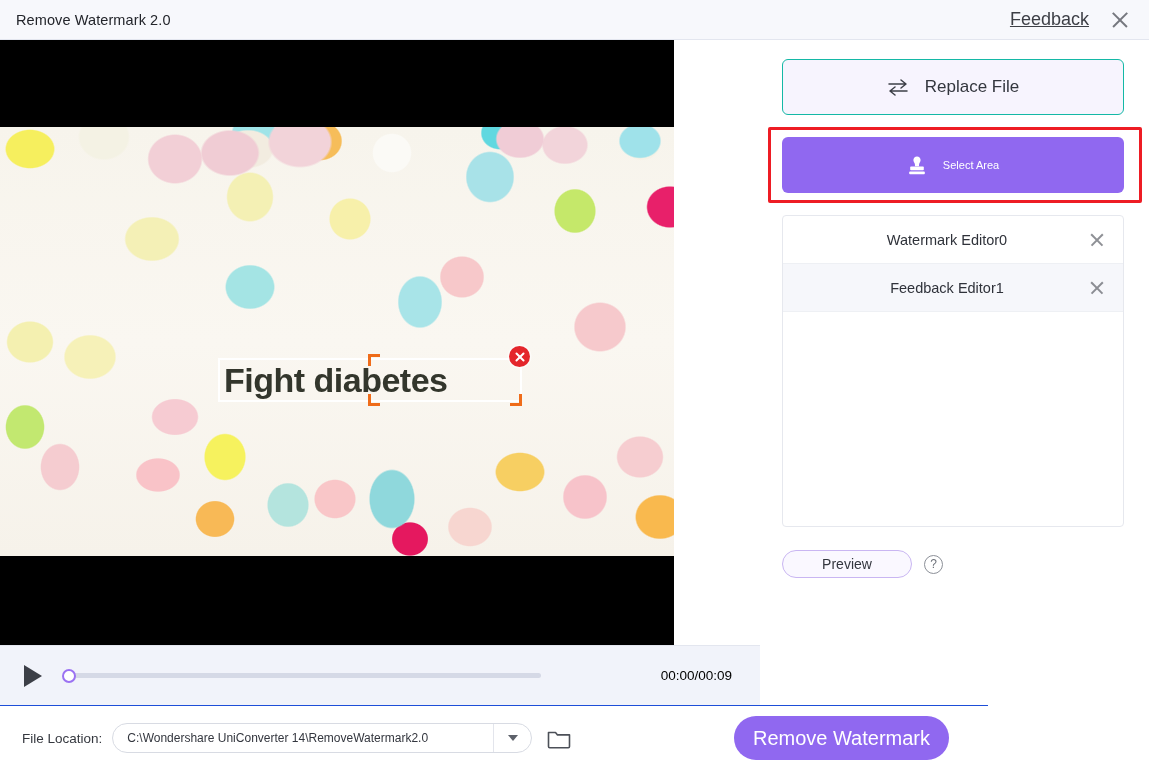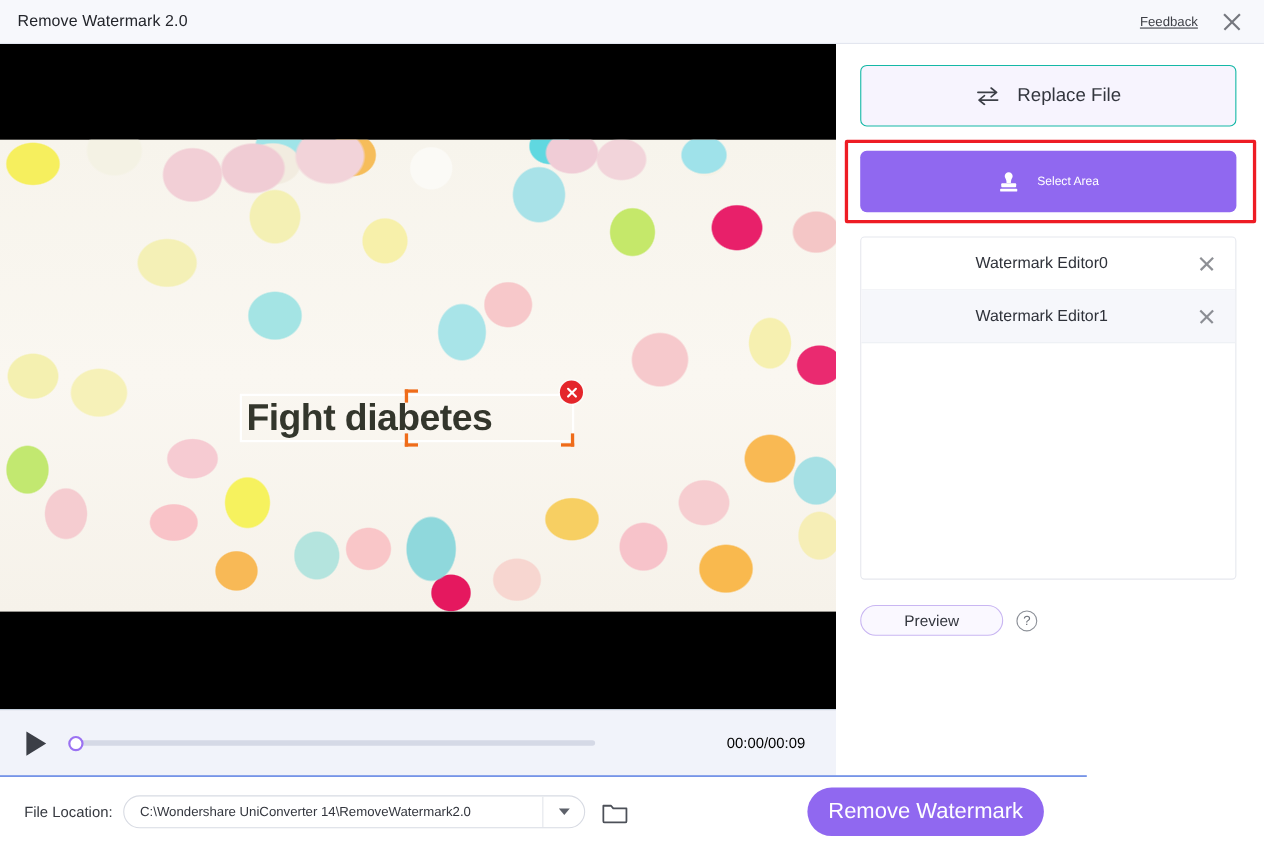--- a/index.html
+++ b/index.html
@@ -30,21 +30,21 @@
     color: #23252b;
     letter-spacing: 0.1px;
   }
   .title-right {
     margin-left: auto;
     display: flex; align-items: center;
     gap: 18px;
     margin-right: 16px;
   }
   .feedback-link {
-    font-size: 12px;
+    font-size: 18px;
     color: #3d3f46;
     text-decoration: underline;
     cursor: pointer;
   }
   .close-btn {
     width: 26px; height: 26px;
     position: relative;
     cursor: pointer;
     opacity: .75;
   }
@@ -53,22 +53,22 @@
     left: 3px; top: 12px;
     width: 20px; height: 1.6px;
     background: #4a4d55;
   }
   .close-btn::before { transform: rotate(45deg); }
   .close-btn::after  { transform: rotate(-45deg); }
 
   
   .video-panel {
     position: absolute; left: 0; top: 40px;
-    width: 760px; height: 605px;
-    background: #0369a1;
+    width: 674px; height: 605px;
+    background: #e5e5e5;
     overflow: hidden;
   }
   .video-stage {
     position: absolute; left: 0; top: 0;
     width: 760px; height: 605px;
     background: #000;
   }
   .frame-img {
     position: absolute; left: 0; top: 87px;
     width: 760px; height: 429px;
@@ -457,21 +457,21 @@
       </span>
       <span class="lbl">Select Area</span>
     </div>
 
     <div class="wm-list">
       <div class="wm-item">
         <span class="name">Watermark Editor0</span>
         <span class="wm-x"></span>
       </div>
       <div class="wm-item alt">
-        <span class="name">Watermark Editor1</span>
+        <span class="name">Feedback Editor1</span>
         <span class="wm-x"></span>
       </div>
     </div>
 
     <div class="preview-row">
       <div class="btn-preview">Preview</div>
       <div class="help-icon">?</div>
     </div>
   </div>
 

